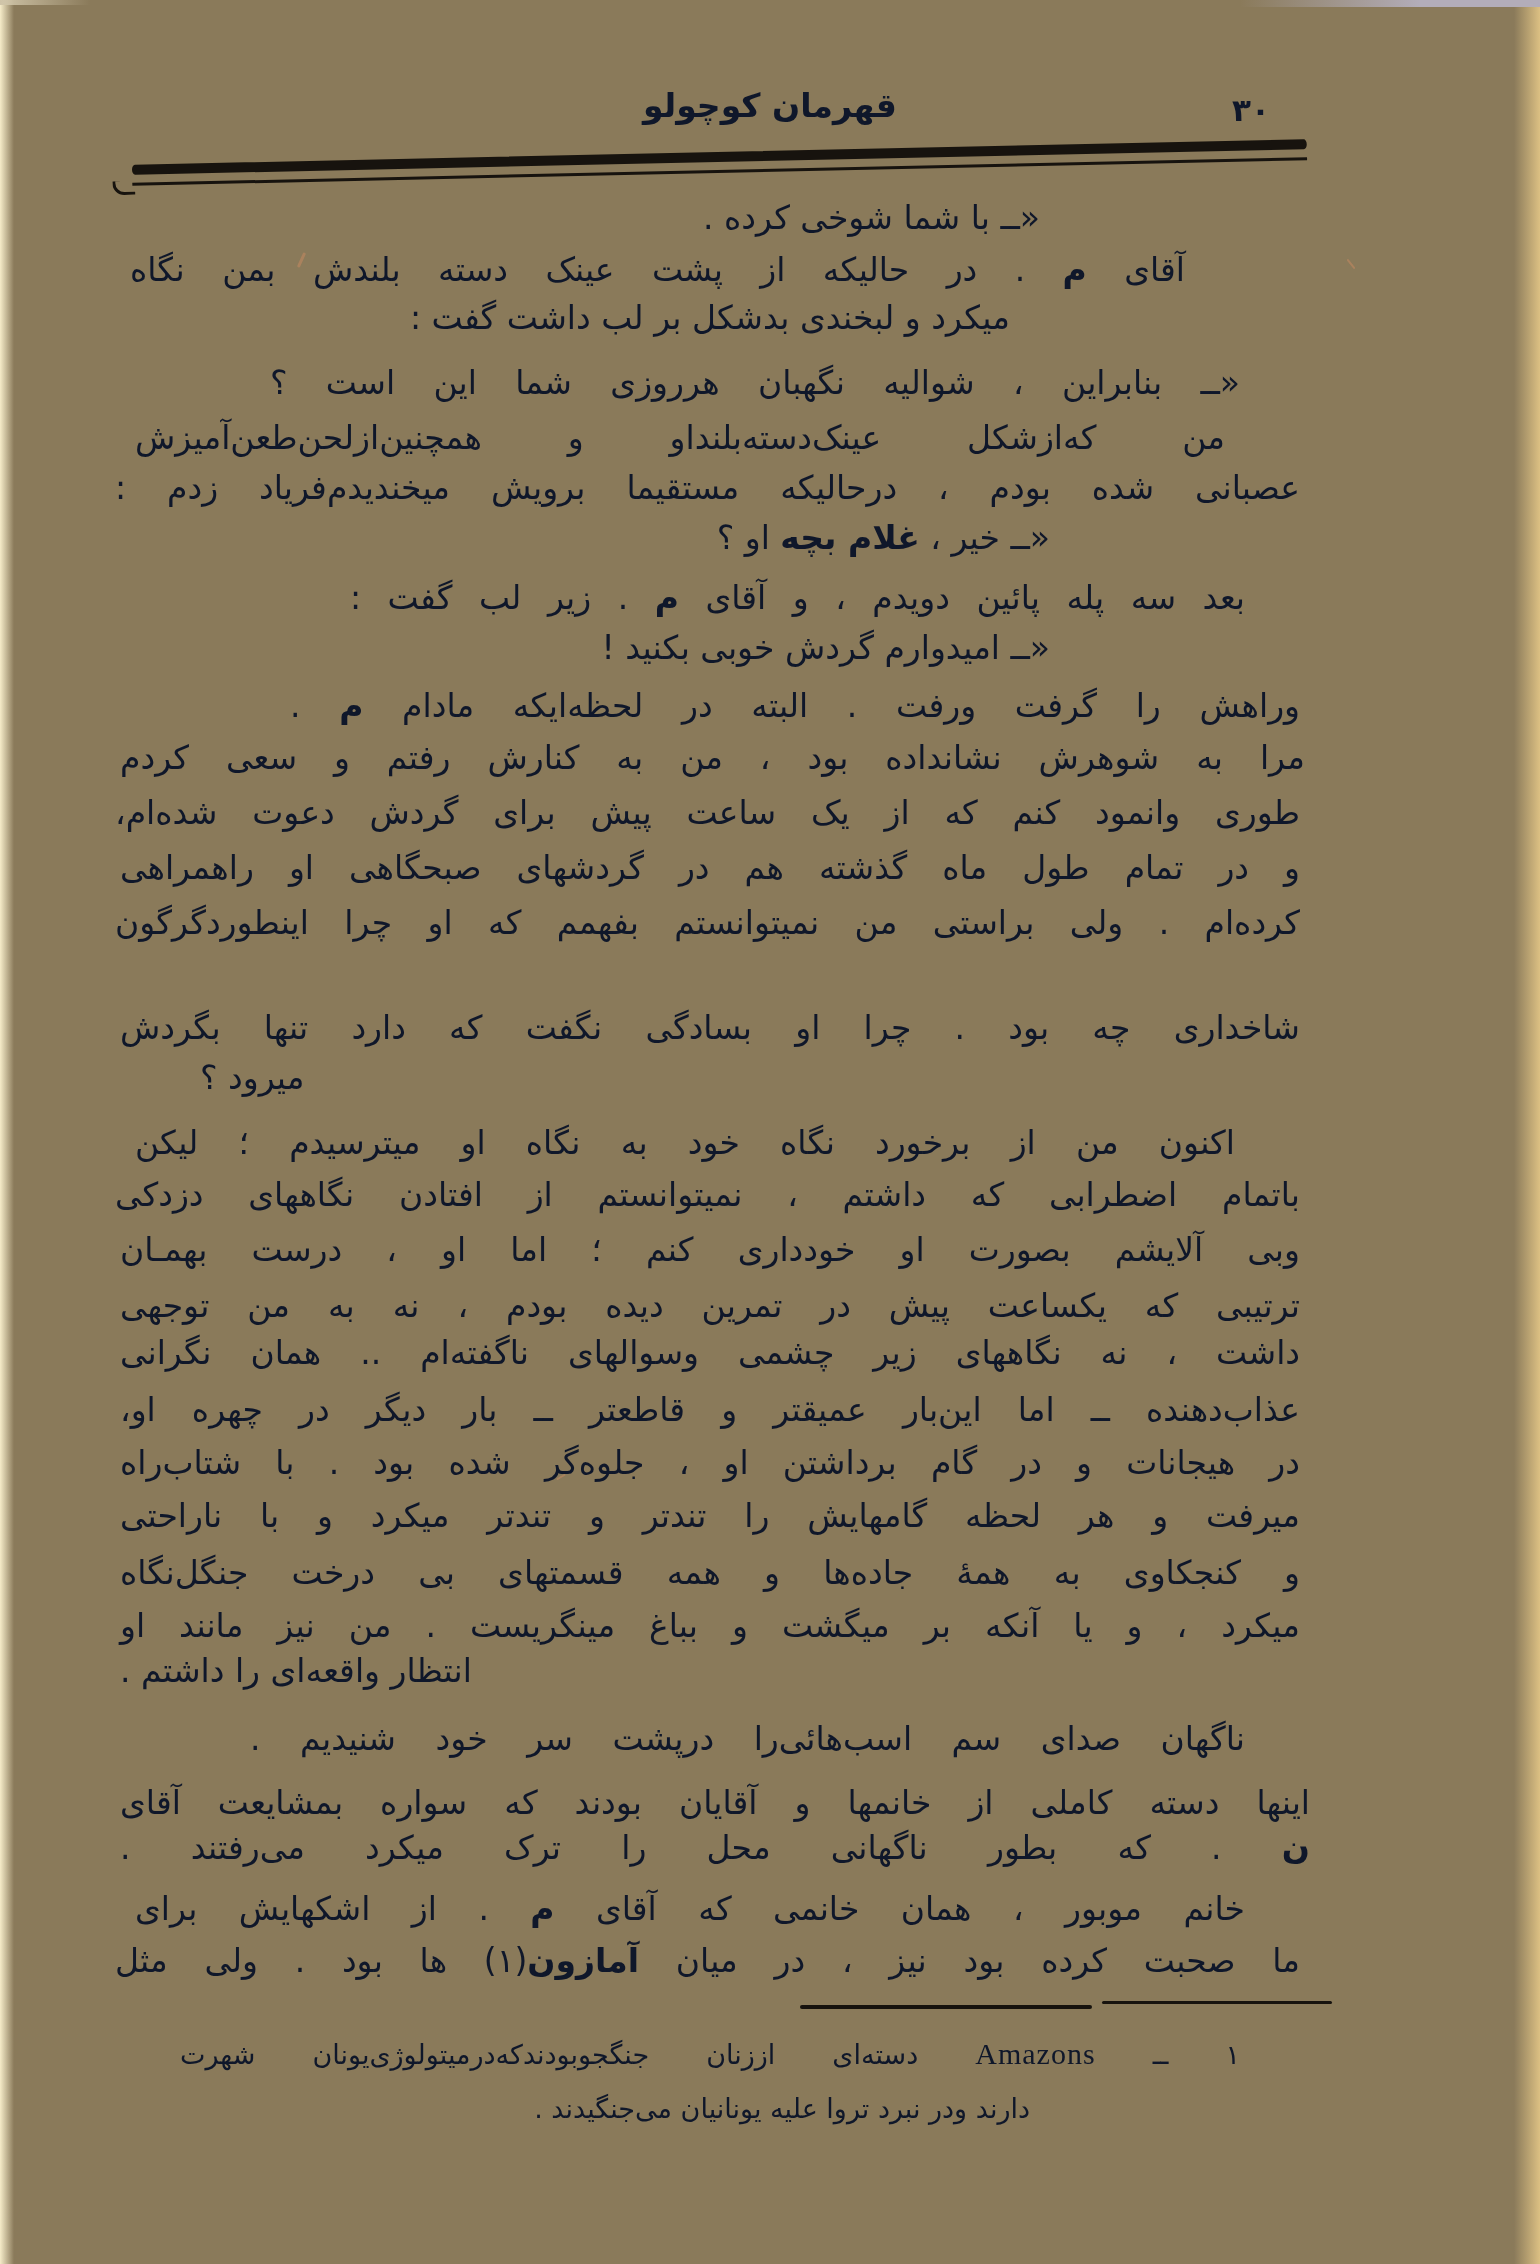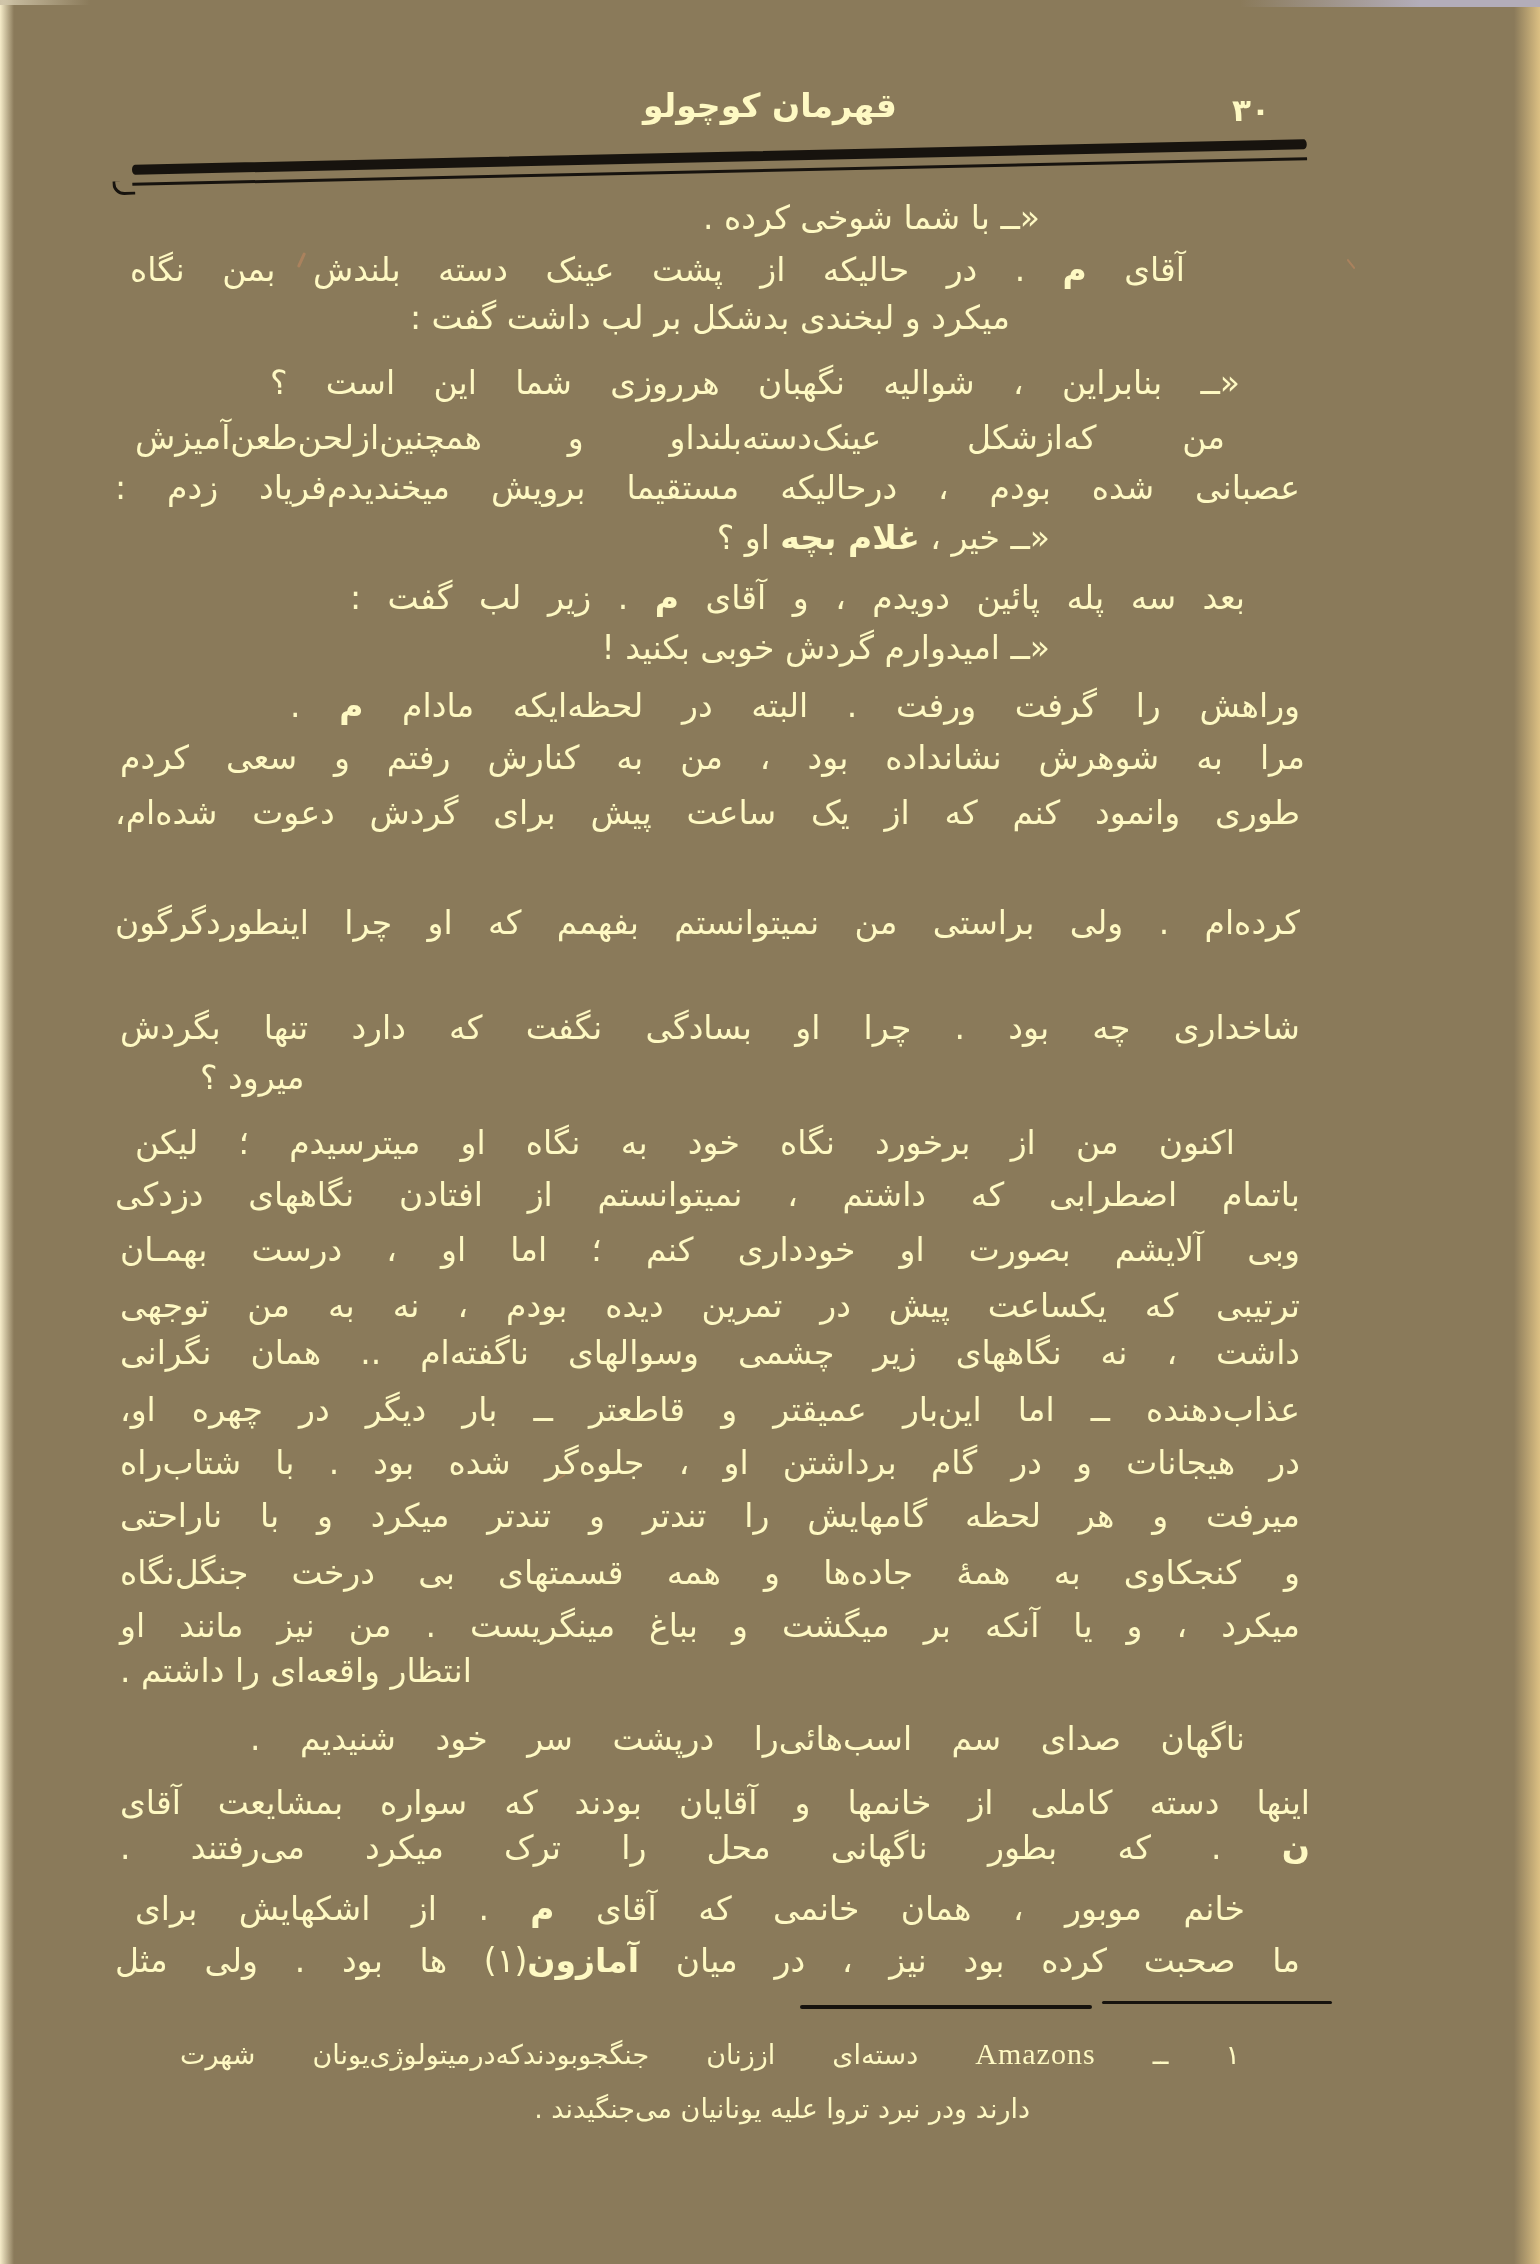--- a/index.html
+++ b/index.html
@@ -1,18 +1,18 @@
 <!DOCTYPE html>
 <html lang="fa"><head>
 <meta charset="utf-8">
 <style>
   html,body{margin:0;padding:0;background:#8a7a5a;}
   .page{
     position:relative;width:1540px;height:2264px;overflow:hidden;
-    font-family:"DejaVu Sans",sans-serif;color:#fef9c3;
+    font-family:"DejaVu Sans",sans-serif;color:#0f172a;
     background:
       radial-gradient(ellipse 900px 700px at 28% 42%, rgba(246,231,180,.55), rgba(246,231,180,0) 70%),
       radial-gradient(ellipse 700px 500px at 75% 12%, rgba(226,198,140,.45), rgba(226,198,140,0) 70%),
       radial-gradient(ellipse 800px 600px at 50% 92%, rgba(243,229,182,.5), rgba(243,229,182,0) 75%),
       radial-gradient(ellipse 1400px 2100px at 50% 50%, #eed9a2 60%, #e2c popcorn88 100%),
       linear-gradient(100deg,#f1e0b0 0%, #ecd8a0 30%, #e9d49a 70%, #e0c588 100%);
   }
   .edge-left{position:absolute;left:0;top:0;bottom:0;width:14px;
     background:linear-gradient(to right,#f6ecc9,rgba(246,236,201,0));}
   .edge-right{position:absolute;right:0;top:0;bottom:0;width:26px;
@@ -62,20 +62,21 @@
       <div class="line" style="top: 293px; right: 300px;"><span>میکرد و لبخندی بدشکل بر لب داشت گفت :</span></div>
       <div class="line just" style="top: 358px; right: 70px; width: 970px;"><span>«ــ بنابراین ، شوالیه نگهبان هرروزی شما این است ؟</span></div>
       <div class="line just" style="top: 413px; right: 85px; width: 1090px;"><span>من که‌ازشکل عینک‌دسته‌بلنداو و همچنین‌ازلحن‌طعن‌آمیزش</span></div>
       <div class="line just" style="top: 463px; right: 10px; width: 1185px;"><span>عصبانی شده بودم ، درحالیکه مستقیما برویش میخندیدم‌فریاد زدم :</span></div>
       <div class="line" style="top: 513px; right: 260px;"><span>«ــ خیر ، </span><span class="b">غلام بچه</span><span> او ؟</span></div>
       <div class="line just" style="top: 573px; right: 65px; width: 895px;"><span>بعد سه پله پائین دویدم ، و آقای </span><span class="b">م</span><span> . زیر لب گفت :</span></div>
       <div class="line" style="top: 623px; right: 260px;"><span>«ــ امیدوارم گردش خوبی بکنید !</span></div>
       <div class="line just" style="top: 681px; right: 10px; width: 1010px;"><span>وراهش را گرفت ورفت . البته در لحظه‌ایکه مادام </span><span class="b">م</span><span> .</span></div>
       <div class="line just" style="top: 733px; right: 5px; width: 1185px;"><span>مرا به شوهرش نشانداده بود ، من به کنارش رفتم و سعی کردم</span></div>
       <div class="line just" style="top: 788px; right: 10px; width: 1185px;"><span>طوری وانمود کنم که از یک ساعت پیش برای گردش دعوت شده‌ام،</span></div>
+      <div class="line just" style="top: 843px; right: 10px; width: 1180px;"><span>و در تمام طول ماه گذشته هم در گردشهای صبحگاهی او راهمراهی</span></div>
       <div class="line just" style="top: 898px; right: 10px; width: 1185px;"><span>کرده‌ام . ولی براستی من نمیتوانستم بفهمم که او چرا اینطوردگرگون</span></div>
       <div class="line just" style="top: 1003px; right: 10px; width: 1180px;"><span>شاخداری چه بود . چرا او بسادگی نگفت که دارد تنها بگردش</span></div>
       <div class="line" style="top: 1053px; left: 80px;"><span>میرود ؟</span></div>
       <div class="line just" style="top: 1118px; right: 75px; width: 1100px;"><span>اکنون من از برخورد نگاه خود به نگاه او میترسیدم ؛ لیکن</span></div>
       <div class="line just" style="top: 1170px; right: 10px; width: 1185px;"><span>باتمام اضطرابی که داشتم ، نمیتوانستم از افتادن نگاههای دزدکی</span></div>
       <div class="line just" style="top: 1225px; right: 10px; width: 1180px;"><span>وبی آلایشم بصورت او خودداری کنم ؛ اما او ، درست بهمـان</span></div>
       <div class="line just" style="top: 1281px; right: 10px; width: 1180px;"><span>ترتیبی که یکساعت پیش در تمرین دیده بودم ، نه به من توجهی</span></div>
       <div class="line just" style="top: 1328px; right: 10px; width: 1180px;"><span>داشت ، نه نگاههای زیر چشمی وسوالهای ناگفته‌ام .. همان نگرانی</span></div>
       <div class="line just" style="top: 1385px; right: 10px; width: 1180px;"><span>عذاب‌دهنده ــ اما این‌بار عمیقتر و قاطعتر ــ بار دیگر در چهره او،</span></div>
       <div class="line just" style="top: 1438px; right: 10px; width: 1180px;"><span>در هیجانات و در گام برداشتن او ، جلوه‌گر شده بود . با شتاب‌راه</span></div>

